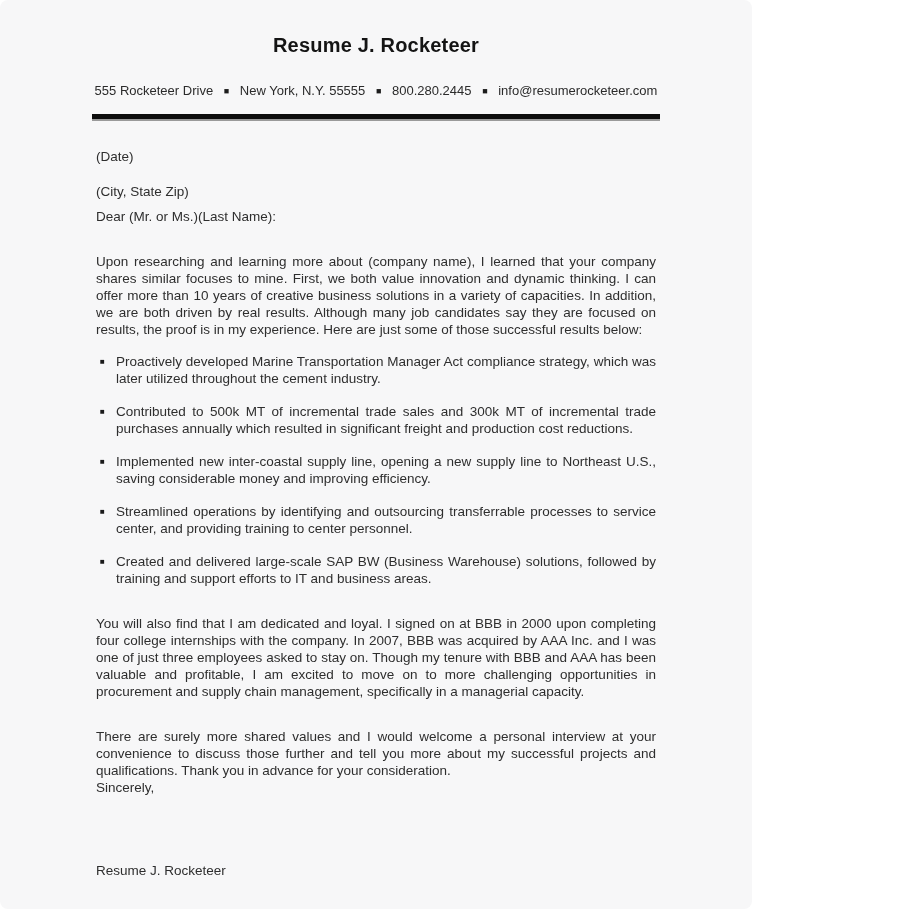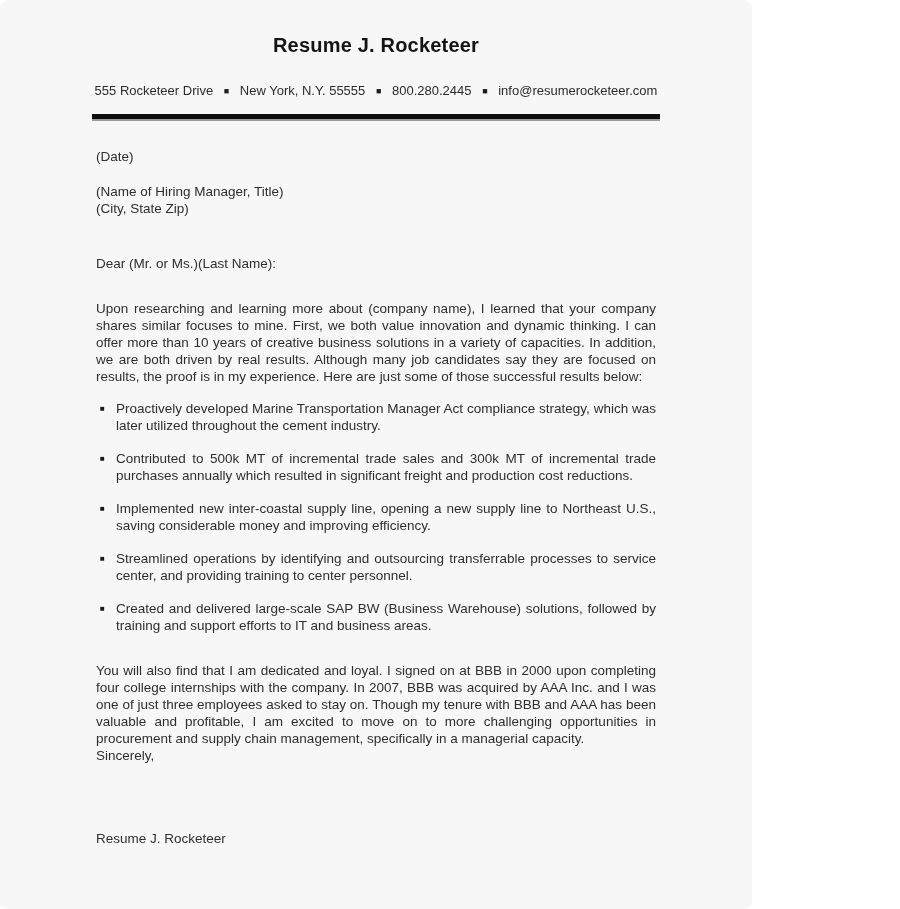--- a/index.html
+++ b/index.html
@@ -52,21 +52,21 @@
   
   .letter {
     padding: 27px 96px 0 96px;
     font-size: 13.5px;
     line-height: 17px;
     color: #2e2e2e;
   }
   .block { margin: 0; }
   .date-line { margin-bottom: 19px; }
   .recipient-line { line-height: 16.5px; }
-  .salutation { margin-top: 38px; }
+  .salutation { margin-top: 7px; }
   .para {
     margin-top: 28px;
     text-align: justify;
   }
   .bullet-list {
     list-style: none;
     margin: 15px 0 0 0;
     padding: 0;
   }
   .bullet-item {
@@ -105,21 +105,20 @@
       <span>info@resumerocketeer.com</span>
     </div>
     <div class="header-rule"></div>
   </div>
 
   <div class="letter">
 
     <p class="block date-line">(Date)</p>
 
     <div>
-      <div class="recipient-line">(Name of Hiring Manager, Title)</div>
       <div class="recipient-line">(City, State Zip)</div>
     </div>
 
     <p class="block salutation">Dear (Mr. or Ms.)(Last Name):</p>
 
     <p class="block para">Upon researching and learning more about (company name), I learned that your company shares similar focuses to mine. First, we both value innovation and dynamic thinking. I can offer more than 10 years of creative business solutions in a variety of capacities. In addition, we are both driven by real results. Although many job candidates say they are focused on results, the proof is in my experience. Here are just some of those successful results below:</p>
 
     <ul class="bullet-list">
       <li class="bullet-item">
         <span class="bullet-glyph">■</span>
@@ -138,19 +137,20 @@
         <span class="bullet-text">Streamlined operations by identifying and outsourcing transferrable processes to service center, and providing training to center personnel.</span>
       </li>
       <li class="bullet-item">
         <span class="bullet-glyph">■</span>
         <span class="bullet-text">Created and delivered large-scale SAP BW (Business Warehouse) solutions, followed by training and support efforts to IT and business areas.</span>
       </li>
     </ul>
 
     <p class="block para">You will also find that I am dedicated and loyal. I signed on at BBB in 2000 upon completing four college internships with the company. In 2007, BBB was acquired by AAA Inc. and I was one of just three employees asked to stay on.  Though my tenure with BBB and AAA has been valuable and profitable, I am excited to move on to more challenging opportunities in procurement and supply chain management, specifically in a managerial capacity.</p>
 
+    <p class="block para">There are surely more shared values and I would welcome a personal interview at your convenience to discuss those further and tell you more about my successful projects and qualifications. Thank you in advance for your consideration.</p>
 
     <p class="block valediction">Sincerely,</p>
 
     <p class="block signature">Resume J. Rocketeer</p>
 
   </div>
 </div>
 
 </body></html>

